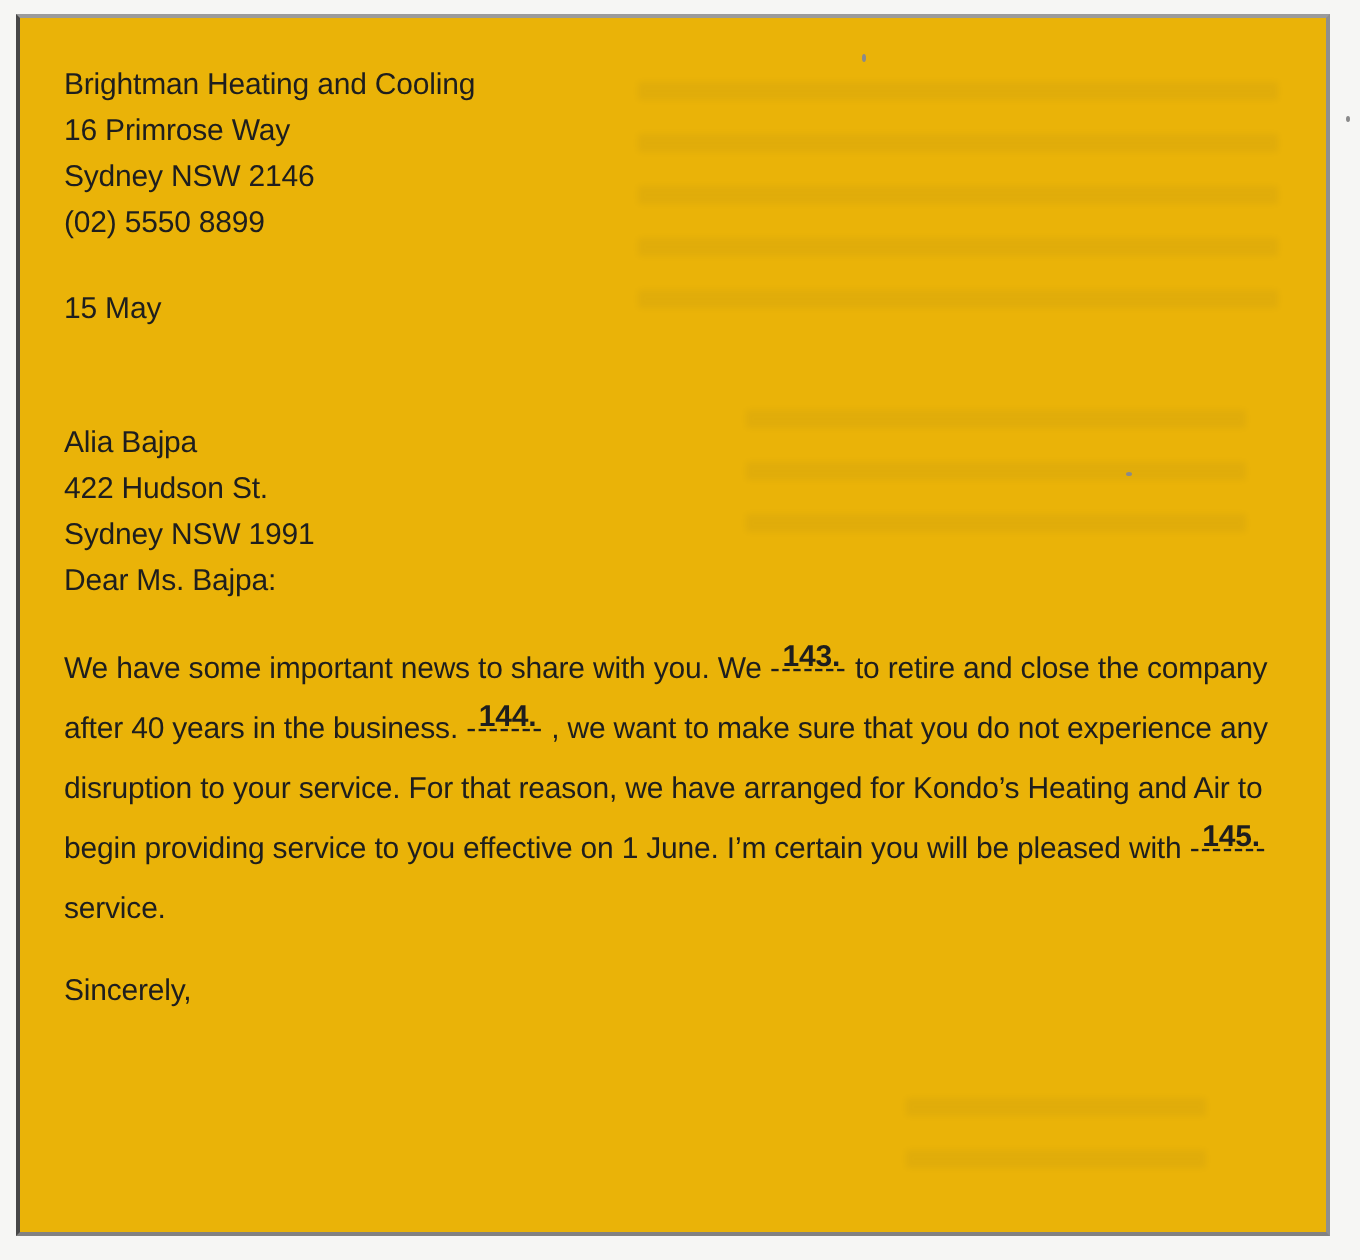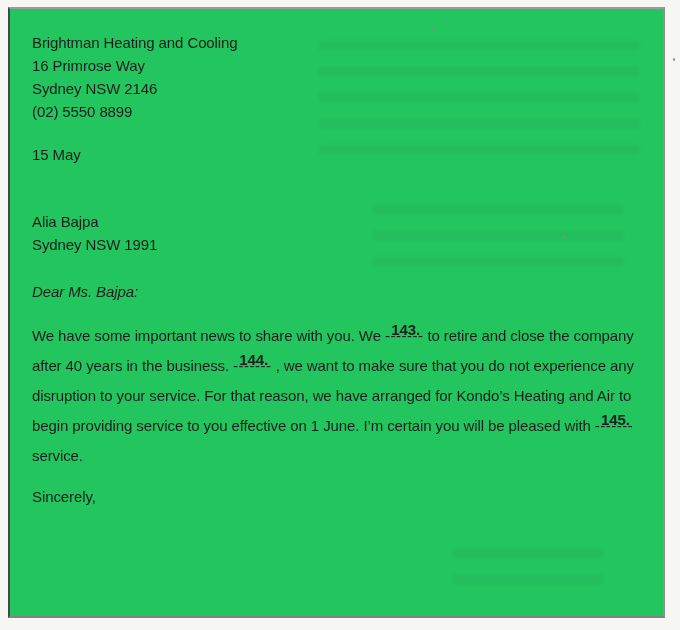--- a/index.html
+++ b/index.html
@@ -15,21 +15,21 @@
     font-family: "Liberation Sans", sans-serif;
     color: #1e1e1e;
   }
   .letter-box {
     position: absolute;
     left: 8px;
     top: 7px;
     width: 657px;
     height: 611px;
     box-sizing: border-box;
-    background: #22c55e;
+    background: #eab308;
     border-style: solid;
     border-width: 2px;
     border-top-color: #9b9b9b;
     border-right-color: #8f8f8f;
     border-bottom-color: #828282;
     border-left-color: #474747;
   }
   .content {
     padding: 22px 14px 0 22px;
     font-size: 15px;
@@ -39,21 +39,21 @@
   .recipient .line,
   .date,
   .salutation,
   .closing,
   .signature {
     line-height: 23px;
     white-space: nowrap;
   }
   .date      { margin-top: 20px; }
   .recipient { margin-top: 44px; }
-  .salutation{ margin-top: 24px; font-style: italic; }
+  .salutation{ margin-top: 0; }
   .para {
     margin-top: 18px;
     line-height: 30px;
     width: 627px;
   }
   .para.second { margin-top: 12px; }
   .closing   { margin-top: 14px; }
 
   
   .blank {
@@ -109,20 +109,21 @@
       <div class="line">Brightman Heating and Cooling</div>
       <div class="line">16 Primrose Way</div>
       <div class="line">Sydney NSW 2146</div>
       <div class="line">(02) 5550 8899</div>
     </div>
 
     <div class="date">15 May</div>
 
     <div class="recipient">
       <div class="line">Alia Bajpa</div>
+      <div class="line">422 Hudson St.</div>
       <div class="line">Sydney NSW 1991</div>
     </div>
 
     <div class="salutation">Dear Ms. Bajpa:</div>
 
     <div class="para first">
       <span>We have some important news to share with you. We </span><span class="blank"><span class="dashes">-------</span><span class="num">143.</span></span><span> to retire and close the company after 40 years in the business. </span><span class="blank"><span class="dashes">-------</span><span class="num">144.</span></span><span> , we want to make sure that you do not experience any disruption to your service. For that reason, we have arranged for Kondo’s Heating and Air to begin providing service to you effective on 1 June. I’m certain you will be pleased with </span><span class="blank"><span class="dashes">-------</span><span class="num">145.</span></span><span> service.</span>
     </div>
 
 

